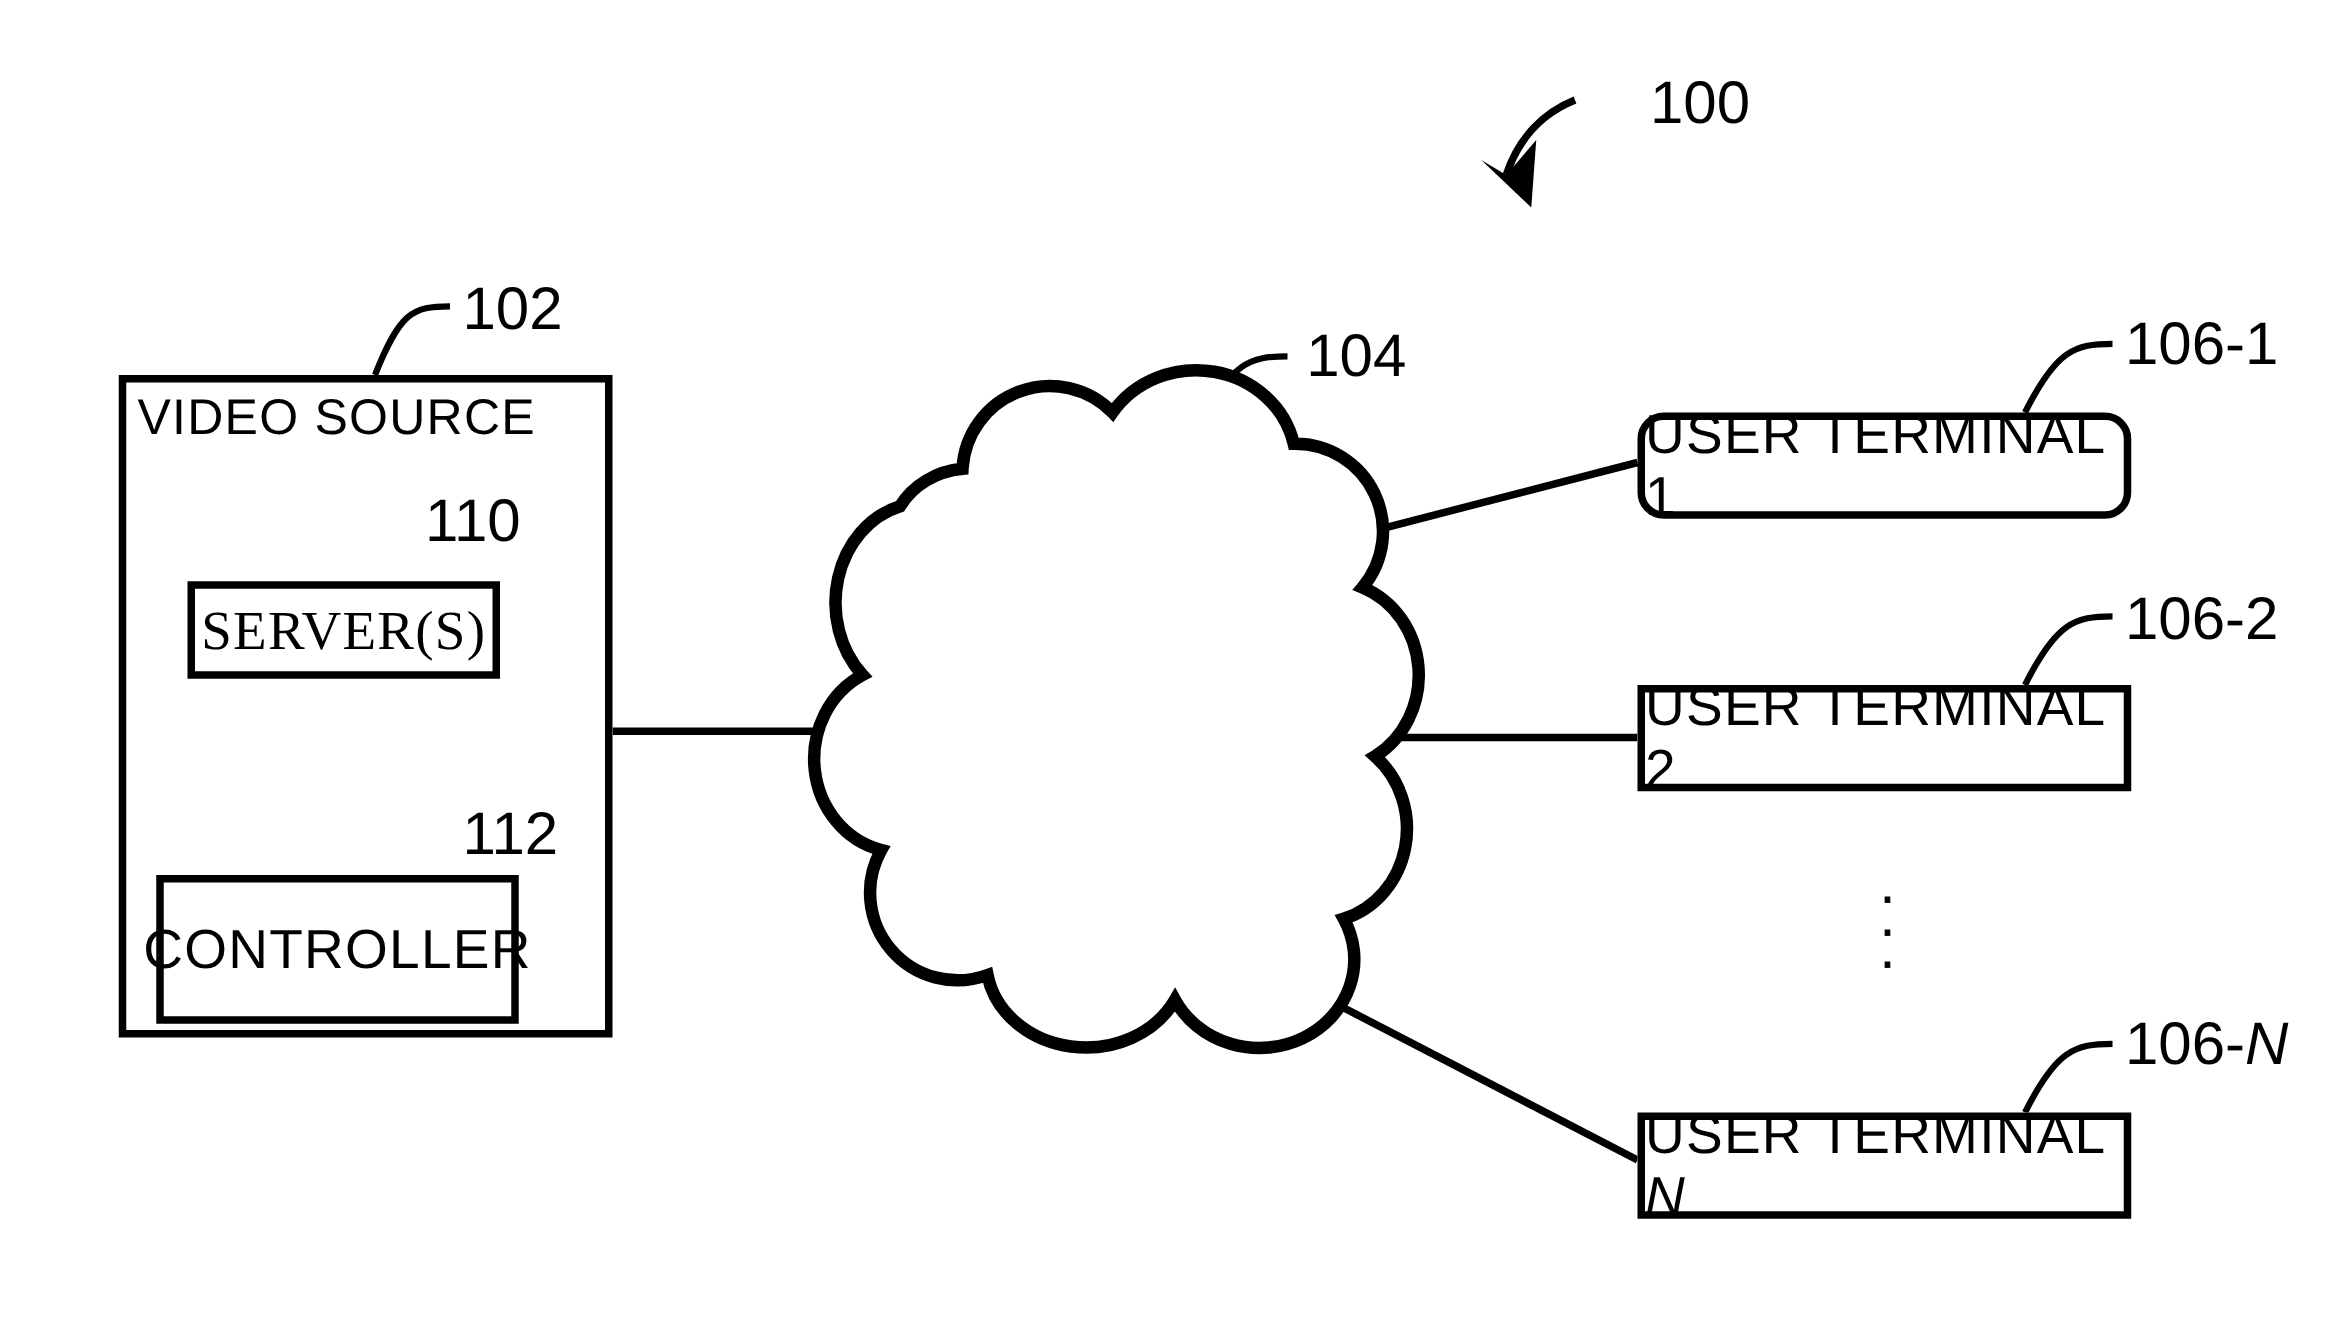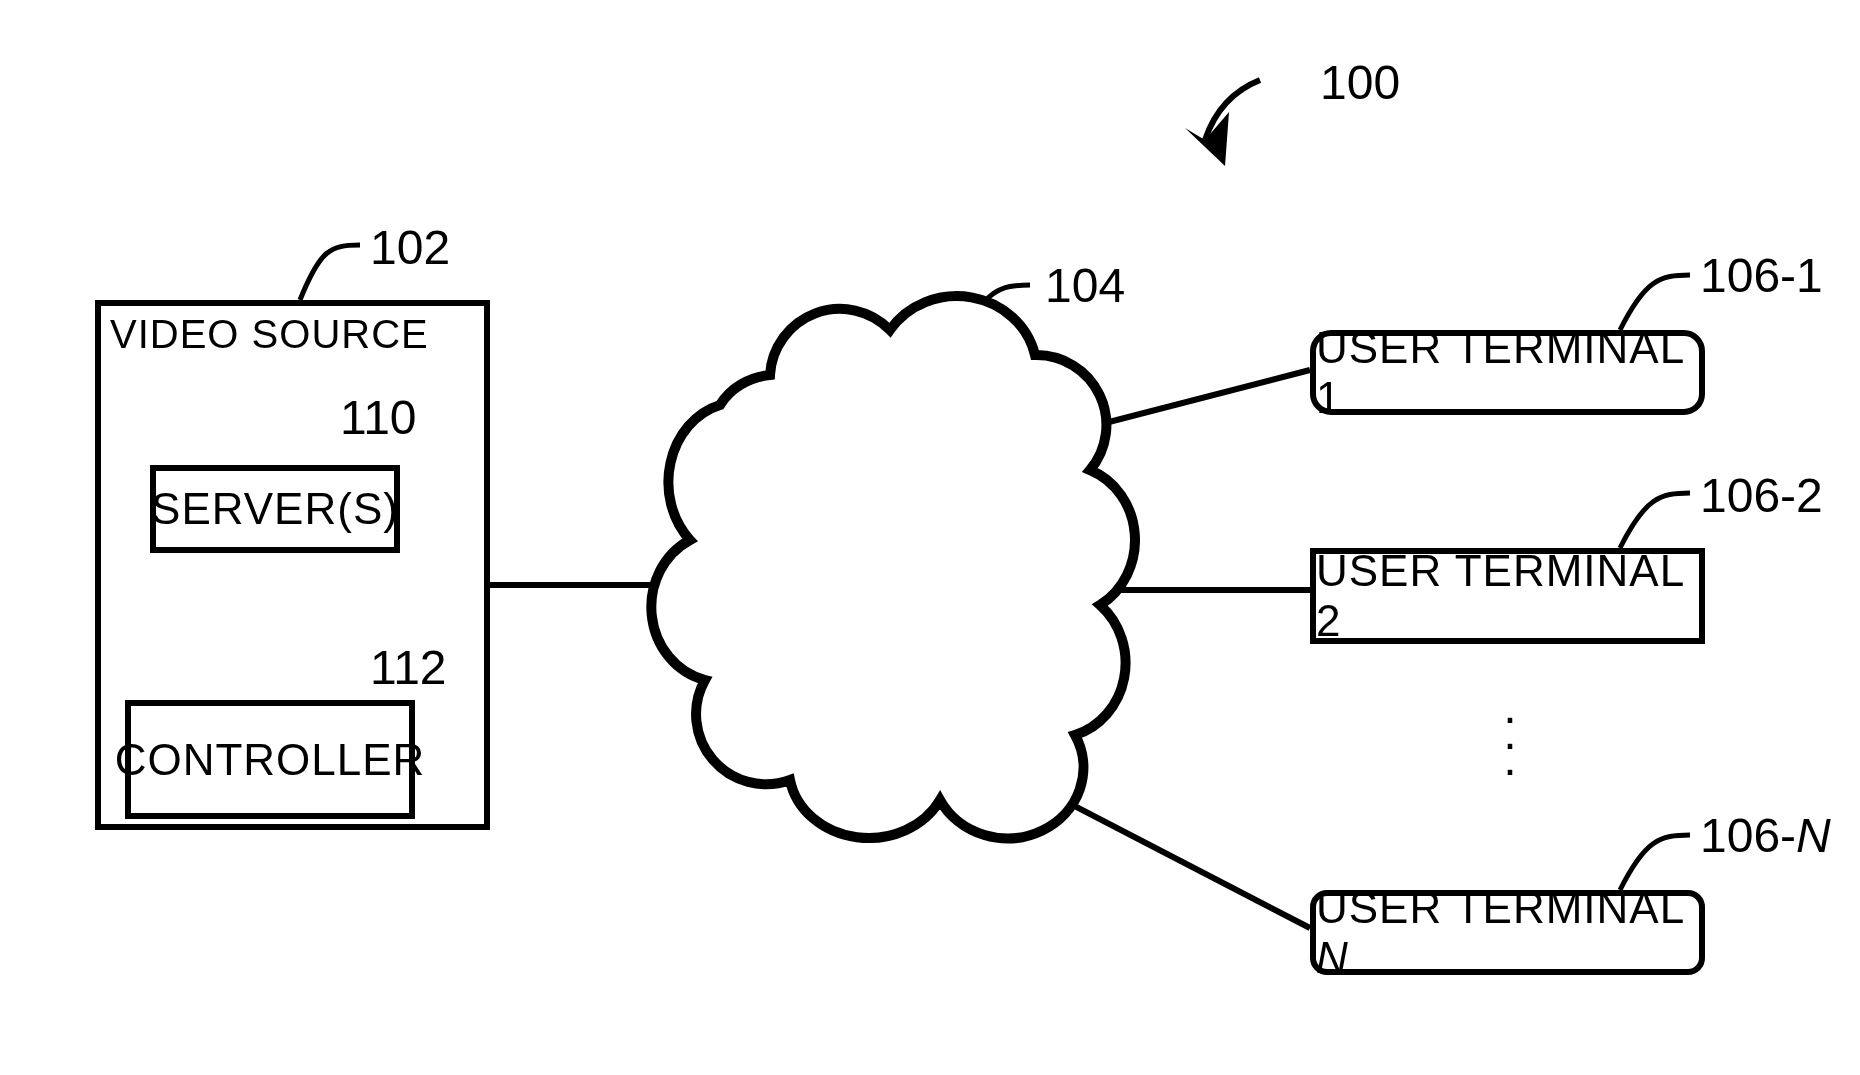--- a/index.html
+++ b/index.html
@@ -120,39 +120,39 @@
       a70,75 0 0 1 -15,-140
       a70,80 0 0 1 30,-135
       a65,60 0 0 1 50,-30
       z"></path>
   </svg>
 
   <div class="box" style="left:95px; top:300px; width:395px; height:530px; justify-content:flex-start; align-items:flex-start;">
   </div>
   <div class="label" style="left:110px; top:312px;">VIDEO SOURCE</div>
 
-  <div class="box" style="left:150px; top:465px; width:250px; height:88px;">
+  <div class="box" style="left:150px; top:465px; width:250px; height:78px;font-family:Liberation Serif, serif;">
     <span>SERVER(S)</span>
   </div>
 
   <div class="box" style="left:125px; top:700px; width:290px; height:119px;">
     <span>CONTROLLER</span>
   </div>
 
   <div class="box" style="left:1310px; top:330px; width:395px; height:85px;border-radius:21px;">
     <span>USER TERMINAL 1</span>
   </div>
 
-  <div class="box" style="left:1310px; top:548px; width:395px; height:96px;">
+  <div class="box" style="left:1310px; top:548px; width:395px; height:85px;">
     <span>USER TERMINAL 2</span>
   </div>
 
   <div class="vdots" style="left:1500px; top:705px;">·<br>·<br>·</div>
 
-  <div class="box" style="left:1310px; top:890px; width:395px; height:85px;border-radius:17px;">
+  <div class="box" style="left:1310px; top:890px; width:395px; height:85px;">
     <span>
       <span>USER TERMINAL </span><span class="italic-n">N</span>
     </span>
   </div>
 
   <div class="ref" style="left:1320px; top:55px;">100</div>
   <div class="ref" style="left:370px; top:220px;">102</div>
   <div class="ref" style="left:340px; top:390px;">110</div>
   <div class="ref" style="left:370px; top:625px;margin-top:15px;">112</div>
   <div class="ref" style="left:1045px; top:258px;">104</div>

